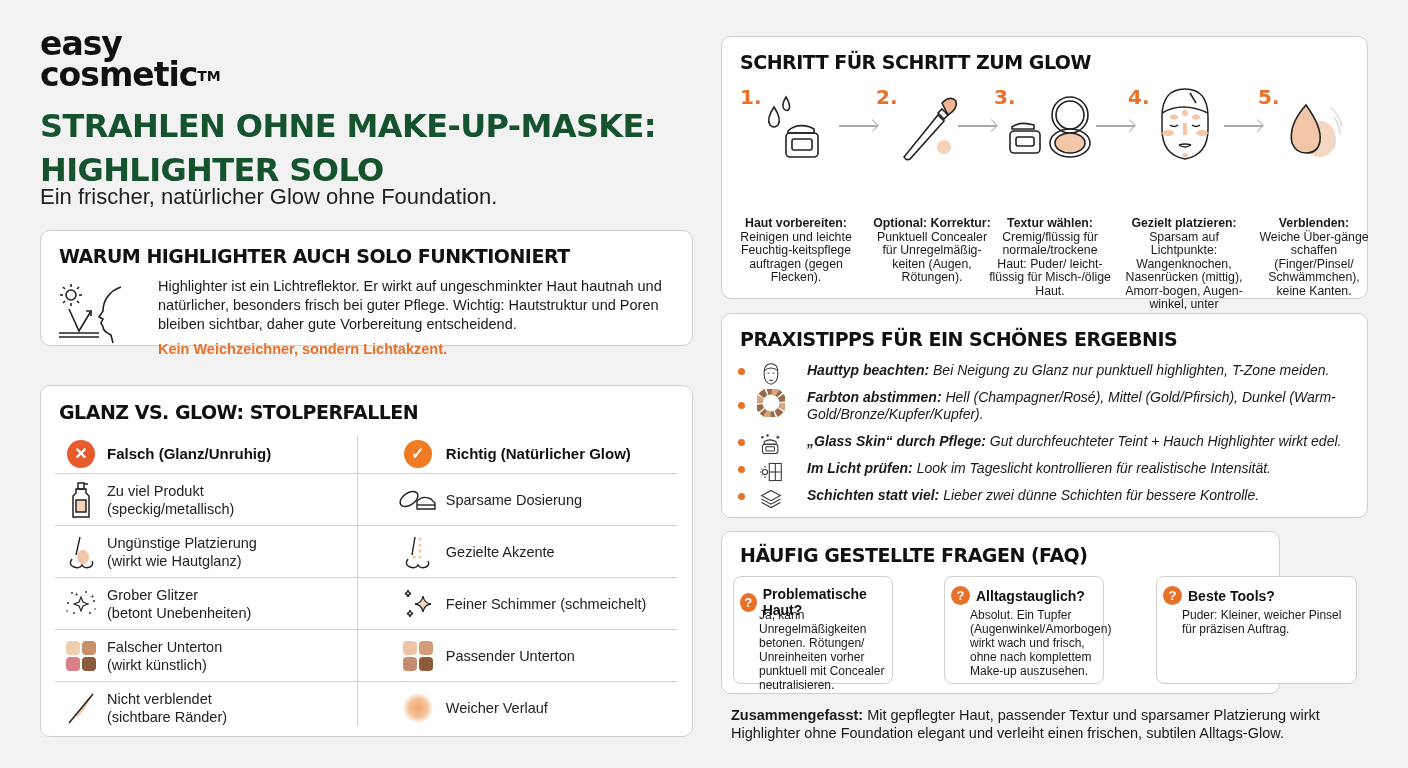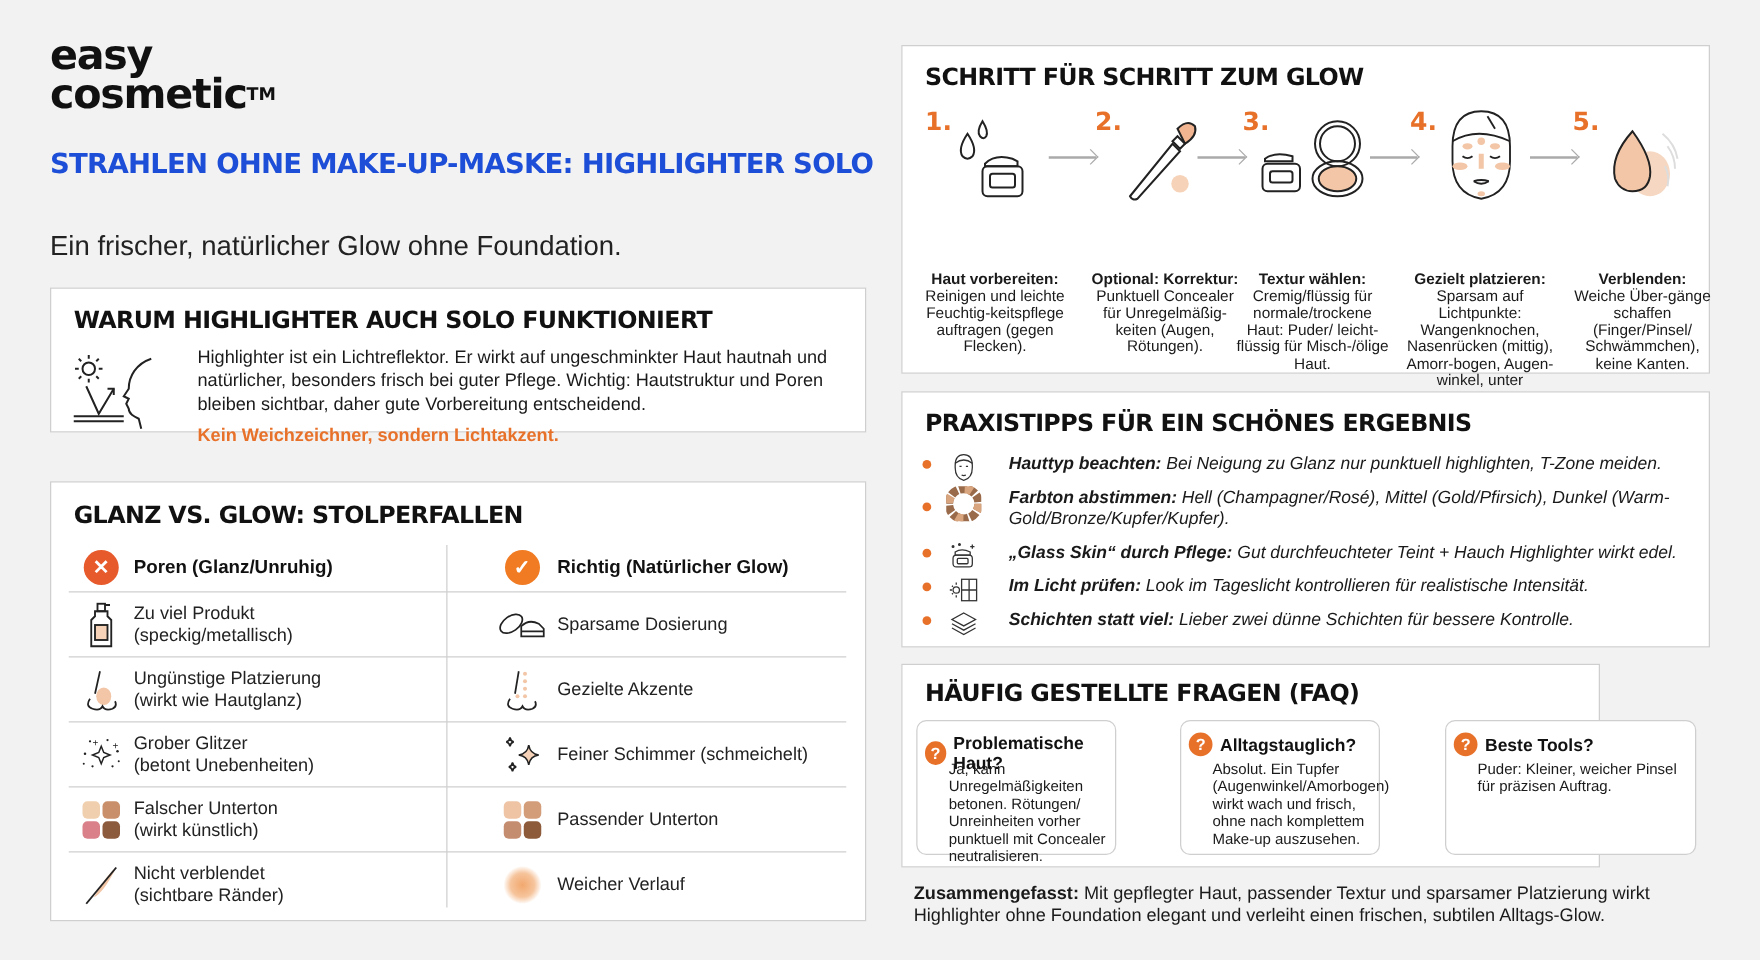--- a/index.html
+++ b/index.html
@@ -1,24 +1,24 @@
 <!DOCTYPE html>
 <html><head>
 <meta charset="utf-8">
 <style>
   * { box-sizing: border-box; margin: 0; padding: 0; }
   html, body { width: 1408px; height: 768px; overflow: hidden; }
   body { background: #f2f2f2; font-family: "Liberation Sans", sans-serif; color: #1a1a1a; position: relative; }
 
   .logo { position: absolute; left: 40px; top: 28px; font-family: "DejaVu Sans", sans-serif; font-weight: 700; font-size: 33px; line-height: 31px; color: #111; letter-spacing: -1px; }
   .logo sup { font-size: 14px; vertical-align: top; position: relative; top: 2px; letter-spacing: 0; }
-  .main-title { position: absolute; left: 40px; top: 104px; width: 660px; font-family: "DejaVu Sans", sans-serif; font-weight: 700; font-size: 22px; line-height: 56px; color: #1d4ed8; letter-spacing: -0.6px; }
+  .main-title { position: absolute; left: 40px; top: 104px; width: 660px; font-family: "DejaVu Sans", sans-serif; font-weight: 700; font-size: 32px; line-height: 44px; color: #14532d; letter-spacing: -0.6px; }
   .subtitle { position: absolute; left: 40px; top: 184px; font-size: 22px; color: #222; }
 
-  .card { position: absolute; background: #fff; border: 1px solid #cfcfcf; border-radius: 0; }
+  .card { position: absolute; background: #fff; border: 1px solid #cfcfcf; border-radius: 10px; }
   .card h2 { font-family: "DejaVu Sans", sans-serif; font-weight: 700; font-size: 19px; color: #111; letter-spacing: -0.5px; position: absolute; left: 18px; }
 
   
   #why { left: 40px; top: 230px; width: 653px; height: 116px; }
   #why h2 { top: 14px; }
   .why-icon { position: absolute; left: 14px; top: 50px; width: 70px; height: 70px; }
   .why-text { position: absolute; left: 117px; top: 46px; width: 525px; font-size: 14.5px; line-height: 19px; color: #1a1a1a; }
   .why-accent { position: absolute; left: 117px; top: 110px; font-size: 14.5px; font-weight: 700; color: #e8712a; }
 
   
@@ -105,21 +105,21 @@
 
 <section class="card" id="compare">
   <h2>GLANZ VS. GLOW: STOLPERFALLEN</h2>
   <div class="cmp-divider"></div>
   <div class="cmp-table">
     <div class="cmp-row head">
       <div class="cmp-cell">
         <div class="cmp-icon">
             <div class="badge bad">✕</div>
           </div>
-        <span class="cmp-head-label">Poren (Glanz/Unruhig)</span>
+        <span class="cmp-head-label">Falsch (Glanz/Unruhig)</span>
       </div>
       <div class="cmp-cell right">
         <div class="cmp-icon">
             <div class="badge good">✓</div>
           </div>
         <span class="cmp-head-label">Richtig (Natürlicher Glow)</span>
       </div>
     </div>
 
     <div class="cmp-row">

